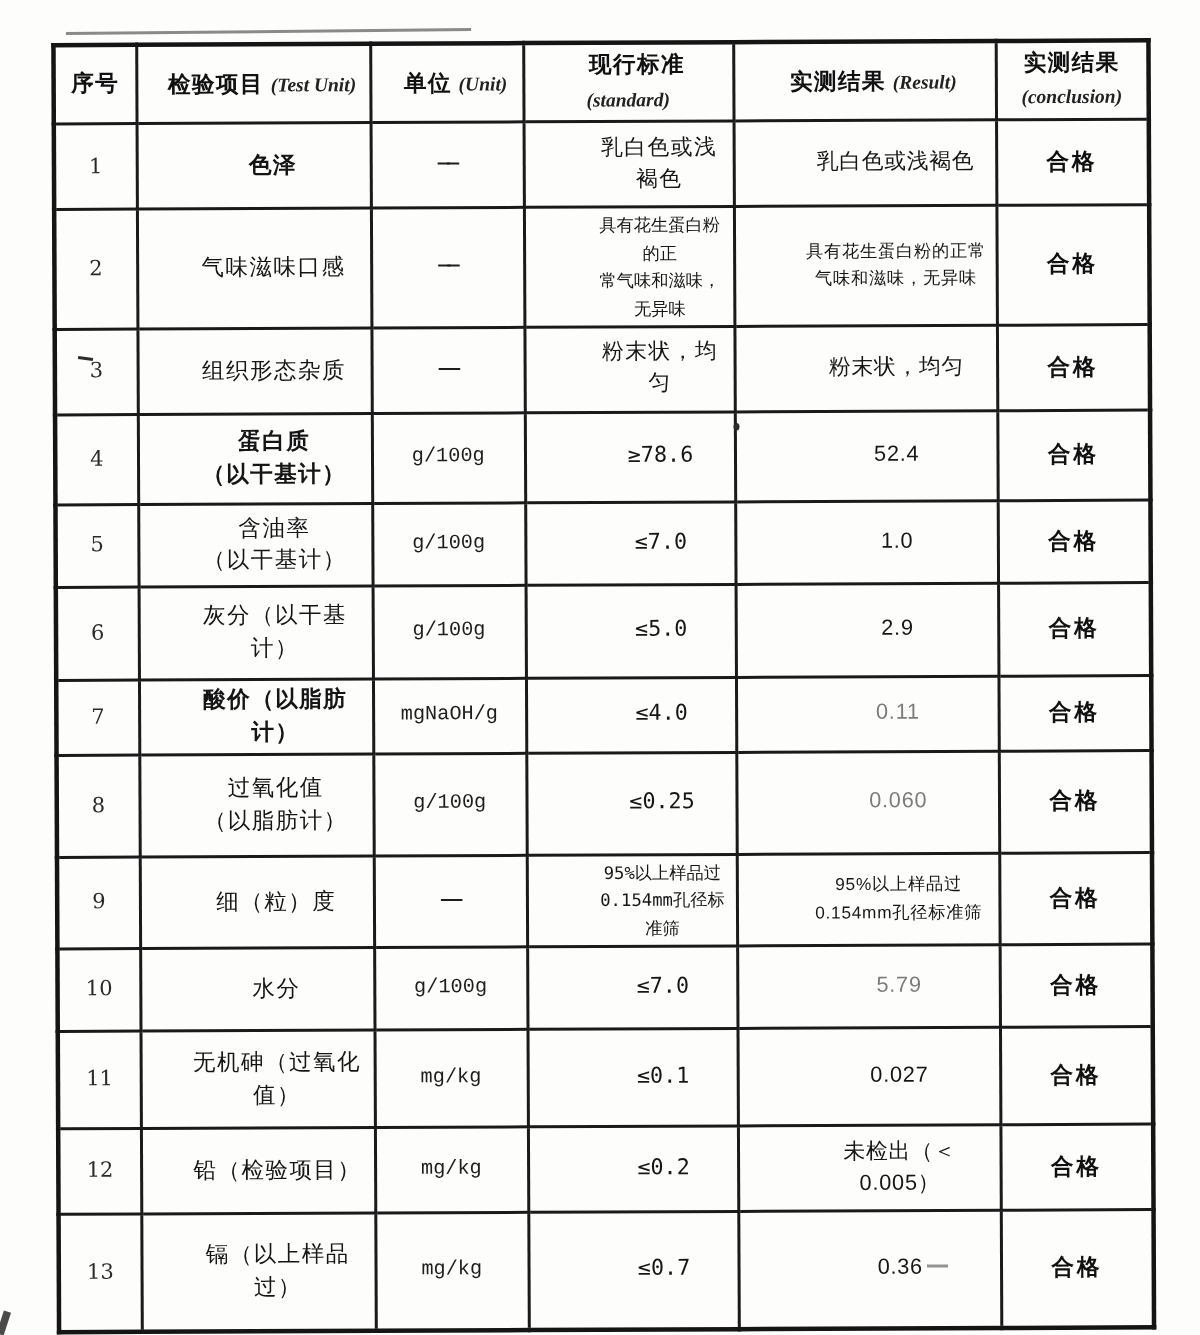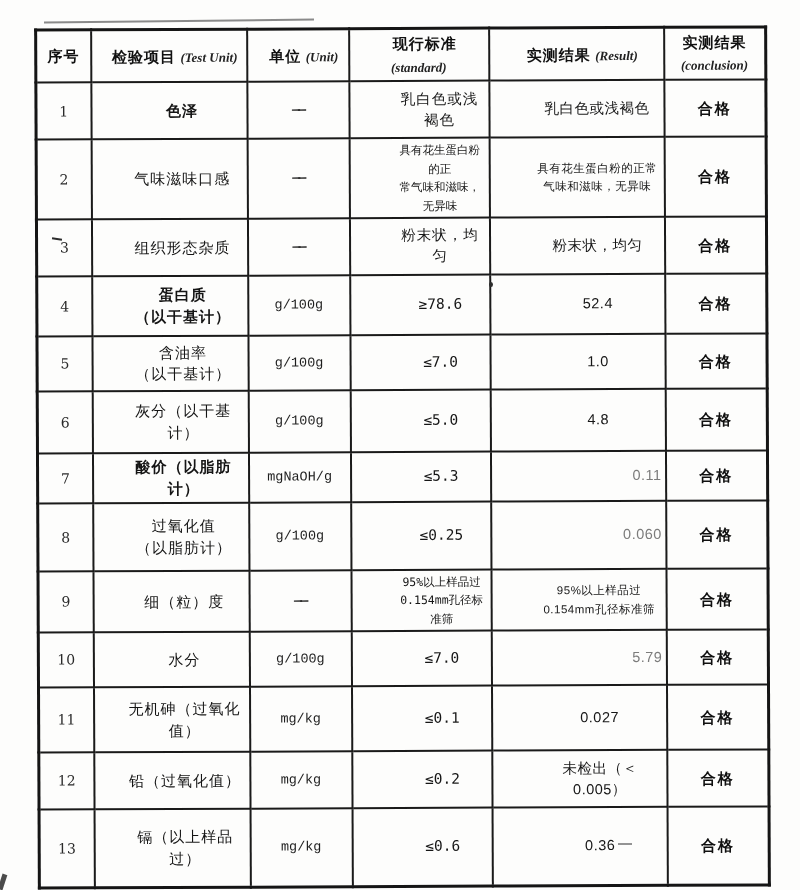--- a/index.html
+++ b/index.html
@@ -102,21 +102,21 @@
     padding-left: 44px;
   }
   td.result { font-family: "Liberation Sans", sans-serif; letter-spacing: 0.5px; }
   td.conclusion {
     font-weight: bold;
     font-size: 15px;
     letter-spacing: 2px;
     color: #101010;
   }
   .small  { font-size: 11.5px !important; line-height: 1.6; letter-spacing: 0; }
-  .faint  { color: #5c5c5c !important; opacity: 0.8; text-align: right; }
+  .faint  { color: #5c5c5c !important; opacity: 0.8; }
   .boldzh { font-weight: bold; letter-spacing: 1px; }
   .dash   { letter-spacing: -2px; font-weight: bold; }
 
   
   .artifact { position: absolute; background: #2c2c2c; }
   .a1 { left: 52px;  top: 238px; width: 10px; height: 2px; transform: rotate(8deg); }
   .a2 { left: 489px; top: 282px; width: 4px;  height: 5px; border-radius: 50%; }
   .a3 { left: 0px;   top: 874px; width: 5px;  height: 16px; transform: rotate(18deg); opacity: .85; }
   .a4 { left: 44px;  top: 20px;  width: 270px; height: 2px; opacity: .55; transform: rotate(-0.6deg); }
   .a5 { left: 618px; top: 843px; width: 14px; height: 2px; opacity: .5; }
@@ -188,28 +188,28 @@
           <td class="unit">g/100g</td>
           <td class="standard">≤7.0</td>
           <td class="result">1.0</td>
           <td class="conclusion">合格</td>
         </tr>
         <tr>
           <td class="no">6</td>
           <td class="item">灰分（以干基计）</td>
           <td class="unit">g/100g</td>
           <td class="standard">≤5.0</td>
-          <td class="result">4.8</td>
+          <td class="result">2.9</td>
           <td class="conclusion">合格</td>
         </tr>
         <tr>
           <td class="no">7</td>
           <td class="item boldzh">酸价（以脂肪计）</td>
           <td class="unit">mgNaOH/g</td>
-          <td class="standard">≤5.3</td>
+          <td class="standard">≤4.0</td>
           <td class="result faint">0.11</td>
           <td class="conclusion">合格</td>
         </tr>
         <tr>
           <td class="no">8</td>
           <td class="item">过氧化值
 （以脂肪计）</td>
           <td class="unit">g/100g</td>
           <td class="standard">≤0.25</td>
           <td class="result faint">0.060</td>
@@ -236,31 +236,31 @@
         <tr>
           <td class="no">11</td>
           <td class="item">无机砷（过氧化值）</td>
           <td class="unit">mg/kg</td>
           <td class="standard">≤0.1</td>
           <td class="result">0.027</td>
           <td class="conclusion">合格</td>
         </tr>
         <tr>
           <td class="no">12</td>
-          <td class="item">铅（过氧化值）</td>
+          <td class="item">铅（检验项目）</td>
           <td class="unit">mg/kg</td>
           <td class="standard">≤0.2</td>
           <td class="result boldzh">未检出（＜0.005）</td>
           <td class="conclusion">合格</td>
         </tr>
         <tr>
           <td class="no">13</td>
           <td class="item">镉（以上样品过）</td>
           <td class="unit">mg/kg</td>
-          <td class="standard">≤0.6</td>
+          <td class="standard">≤0.7</td>
           <td class="result">0.36</td>
           <td class="conclusion">合格</td>
         </tr>
       </tbody>
     </table>
   </div>
 
   <div class="artifact a1"></div>
   <div class="artifact a2"></div>
   <div class="artifact a3"></div>

